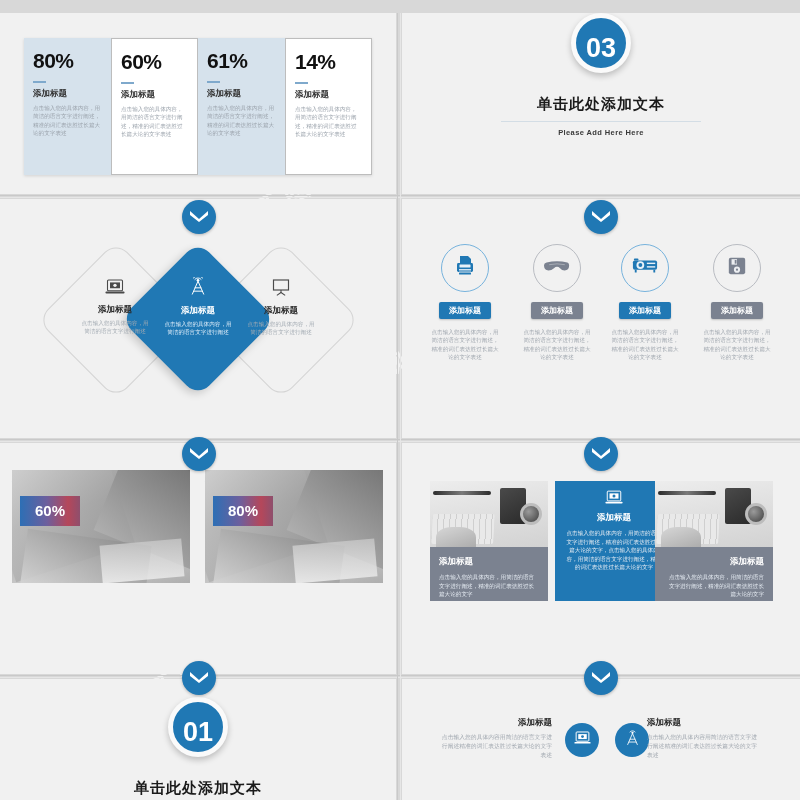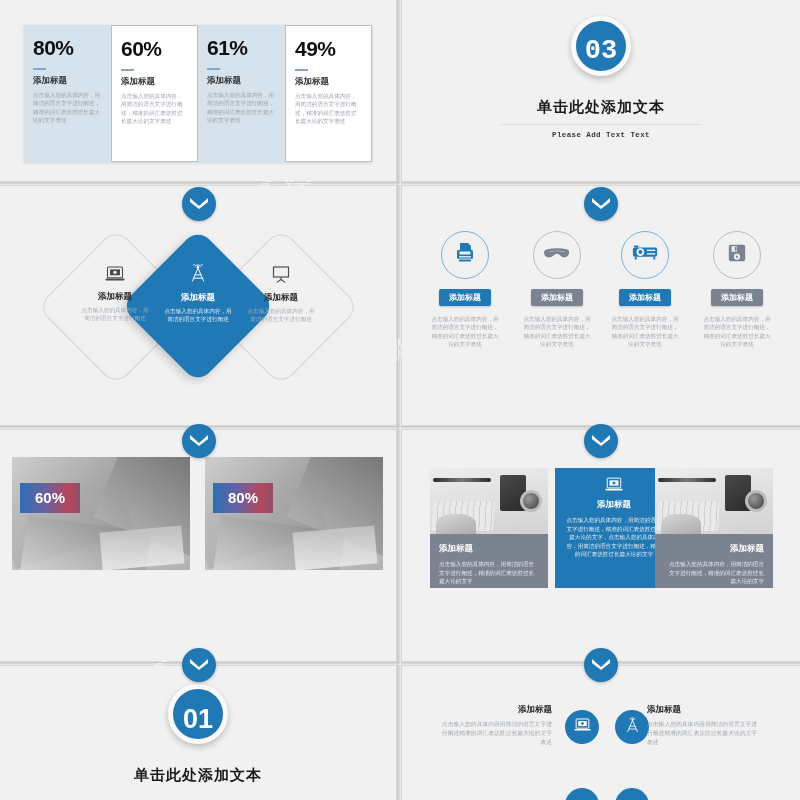--- a/index.html
+++ b/index.html
@@ -1,21 +1,21 @@
 <!DOCTYPE html>
 <html><head>
 <meta charset="utf-8">
 <style>
   html,body{margin:0;padding:0;}
   body{
     width:800px;height:800px;overflow:hidden;
     background:#d8d8d8;
     font-family:"Liberation Sans","DejaVu Sans",sans-serif;
   }
-  .sheet{position:relative;width:800px;height:777px;}
+  .sheet{position:relative;width:800px;height:777px;margin-top:13px;}
 
   
   .slide{position:absolute;background:#f1f1f1;overflow:hidden;}
   .s-tl{left:0;top:0;width:396px;height:181px;}
   .s-tr{left:402px;top:0;width:398px;height:181px;}
   .s-ml{left:0;top:186px;width:396px;height:239px;}
   .s-mr{left:402px;top:186px;width:398px;height:239px;}
   .s-bl{left:0;top:430px;width:396px;height:231px;}
   .s-br{left:402px;top:430px;width:398px;height:231px;}
   .s-xl{left:0;top:666px;width:396px;height:134px;}
@@ -161,35 +161,35 @@
       </div>
 
       <div class="pcard alt">
         <div class="pnum">61%</div>
         <div class="pbar"></div>
         <div class="ptit">添加标题</div>
         <div class="pbody">点击输入您的具体内容，用简洁的语言文字进行阐述，精准的词汇表达胜过长篇大论的文字表述</div>
       </div>
 
       <div class="pcard wht">
-        <div class="pnum">49%</div>
+        <div class="pnum">14%</div>
         <div class="pbar"></div>
         <div class="ptit">添加标题</div>
         <div class="pbody">点击输入您的具体内容，用简洁的语言文字进行阐述，精准的词汇表达胜过长篇大论的文字表述</div>
       </div>
 
     </div>
   </div>
 
   <div class="slide s-tr">
-    <div class="numwrap" style="top:16px;font-family:Liberation Mono, monospace;">
+    <div class="numwrap" style="top:0;">
       <div class="numcircle">03</div>
       <div class="numtitle">单击此处添加文本</div>
       <div class="numdiv"></div>
-      <div class="numsub">Please Add Text Text</div>
+      <div class="numsub">Please Add Here Here</div>
     </div>
   </div>
 
   <div class="slide s-ml">
 
     <div class="dia out" style="left:60px;top:65px;"></div>
     <div class="dia out" style="left:225px;top:65px;"></div>
     <div class="dia mid" style="left:143px;top:65px;"></div>
 
     <div class="diatxt dark" style="left:59px;top:80px;">

